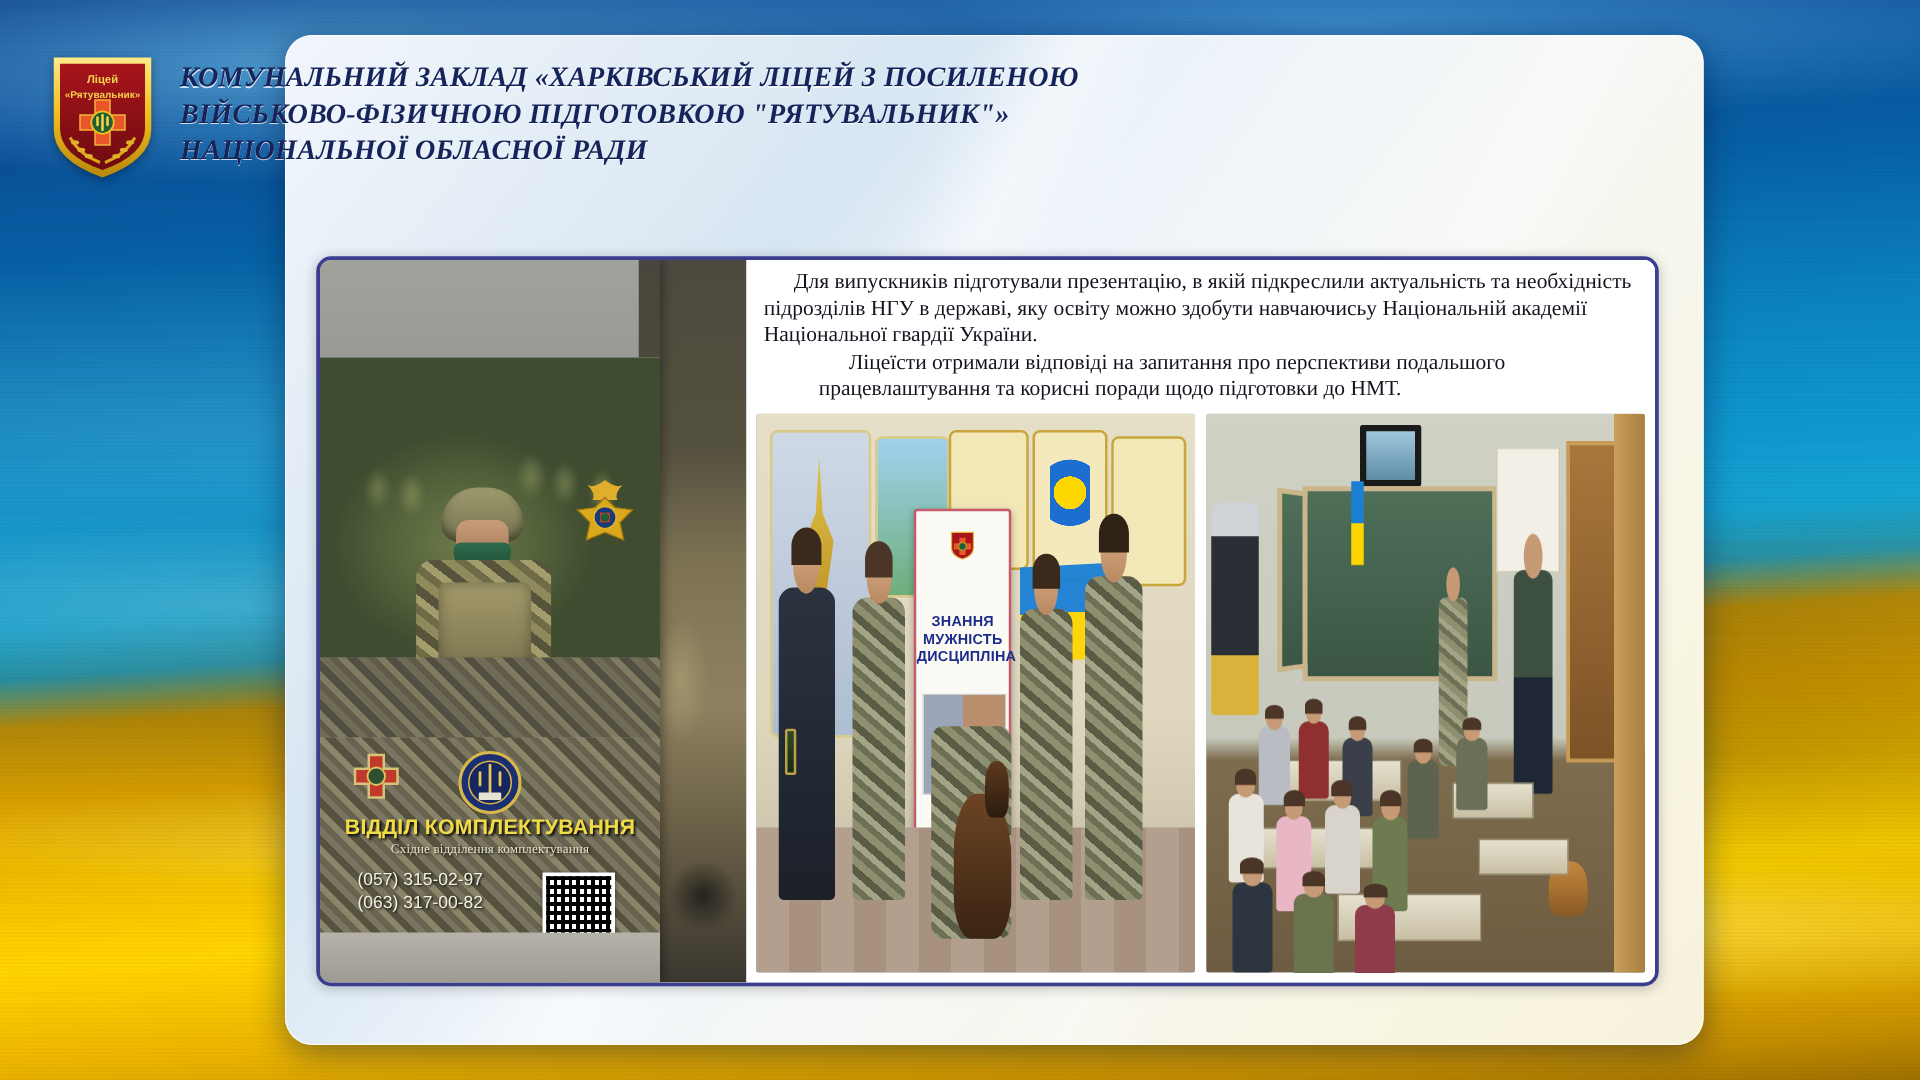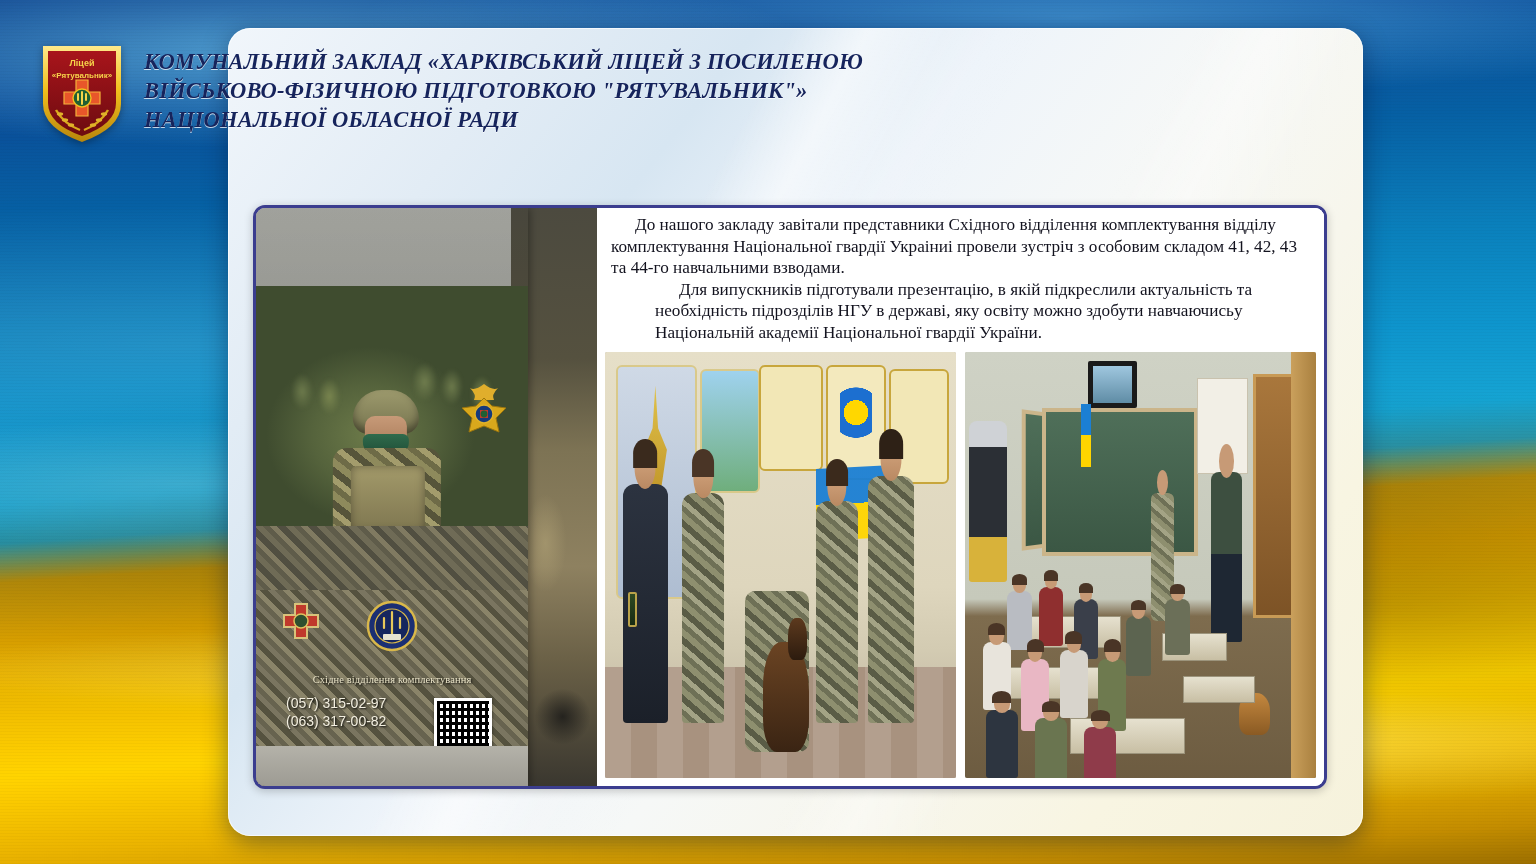--- a/index.html
+++ b/index.html
@@ -402,52 +402,66 @@
             </svg>
           </div>
           <div class="logo-b">
             <svg viewBox="0 0 52 52" xmlns="http://www.w3.org/2000/svg">
               <circle cx="26" cy="26" r="24" fill="#1b2f73" stroke="#d9b84a" stroke-width="2.5"></circle>
               <circle cx="26" cy="26" r="17" fill="#16265e" stroke="#d9b84a" stroke-width="1.2"></circle>
               <path d="M26 12 v22 M18 18 v10 M34 18 v10" stroke="#e8c85a" stroke-width="2.2" fill="none" stroke-linecap="round"></path>
               <rect x="17" y="34" width="18" height="6" rx="1" fill="#e7e3d2"></rect>
             </svg>
           </div>
+          <div class="foot-title">ВІДДІЛ КОМПЛЕКТУВАННЯ</div>
           <div class="foot-sub">Східне відділення комплектування</div>
           <div class="foot-phones">(057) 315-02-97
 (063) 317-00-82</div>
           <div class="qr">
               <i></i>
             </div>
         </div>
 
         <div class="poster-floor"></div>
       </div>
     </div>
   </div>
 
   <div class="col-right">
 
     <div class="text-panel">
 
-      <p class="para">До нашого закладу завітали представники Східного відділення комплектування відділу комплектування Національної гвардії Украіниі провели зустріч з особовим складом 41, 42, 43 та 44-го навчальними взводами.</p>
       <p class="para">Для випускників підготували презентацію, в якій підкреслили актуальність та необхідність підрозділів НГУ в державі, яку освіту можно здобути навчаючисьу Національній академії Національної гвардії України.</p>
+      <p class="para">Ліцеїсти отримали відповіді на запитання про перспективи подальшого працевлаштування та корисні  поради щодо підготовки до НМТ.</p>
     </div>
 
     <div class="photo-row">
 
       <div class="photo">
         <div class="room-wall"></div>
         <div class="wall-panel wp1"></div>
         <div class="wall-panel wp2"></div>
         <div class="wall-panel wp3"></div>
         <div class="wall-panel wp4"></div>
         <div class="wall-panel wp5"></div>
         <div class="flagpic"></div>
 
+        <div class="banner">
+          <div class="banner-crest">
+            <svg viewBox="0 0 40 40" xmlns="http://www.w3.org/2000/svg">
+              <path d="M6 3 h28 v20 q0 10 -14 14 Q6 33 6 23 Z" fill="#a8151b" stroke="#e2b93c" stroke-width="1.5"></path>
+              <path d="M16 10 h8 v7 h7 v8 h-7 v7 h-8 v-7 h-7 v-8 h7z" fill="#e8562a"></path>
+              <circle cx="20" cy="21" r="5" fill="#1f5f33" stroke="#f2c01e" stroke-width="1"></circle>
+            </svg>
+          </div>
+          <div class="banner-txt">ЗНАННЯ
+МУЖНІСТЬ
+ДИСЦИПЛІНА</div>
+          <div class="banner-photos"></div>
+        </div>
 
         <div class="room-floor"></div>
 
         <div class="fig f1">
           <div class="hd"></div>
             <div class="hr" style="background:#3a2a1d"></div>
           <div class="award"></div>
         </div>
         <div class="fig f2 camo">
           <div class="hd"></div>

